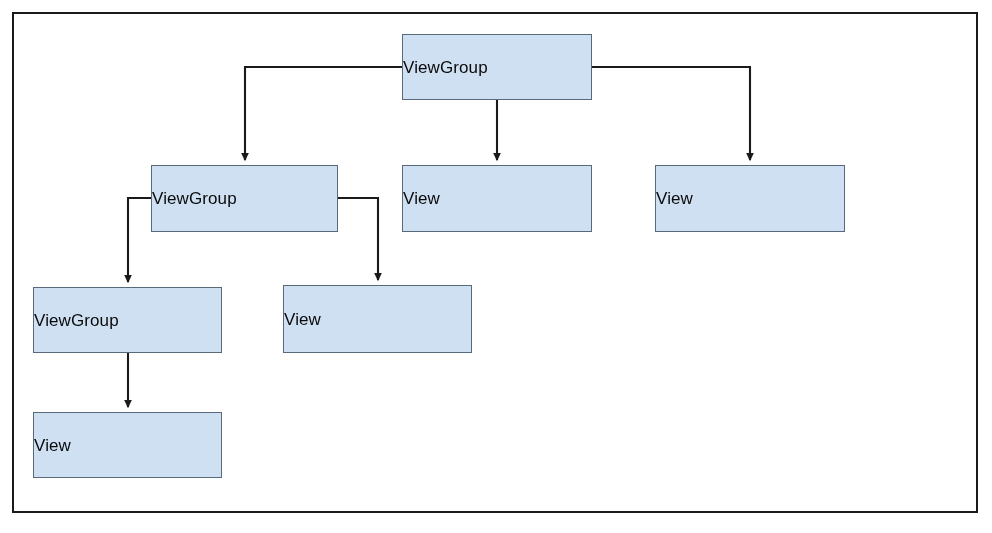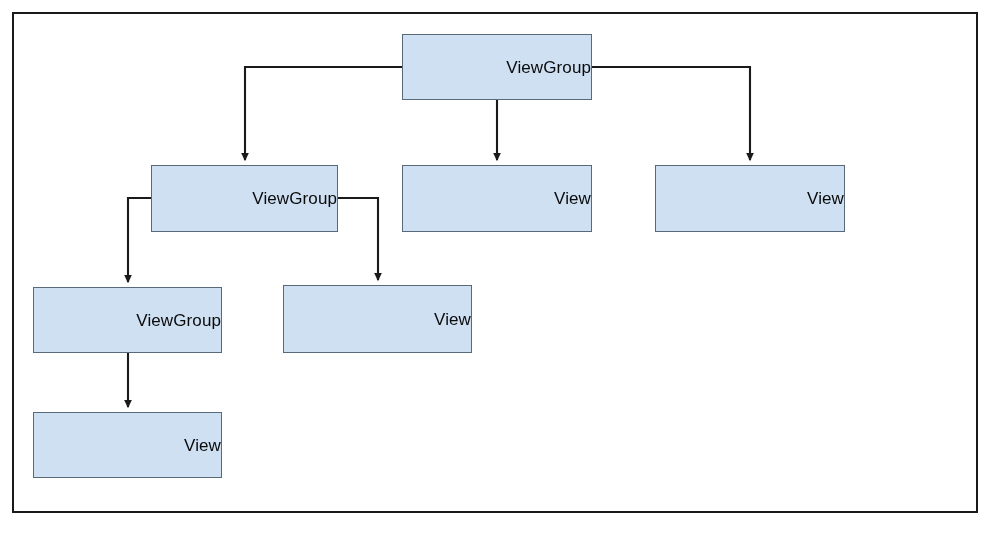--- a/index.html
+++ b/index.html
@@ -38,21 +38,21 @@
     height: 533px;
     pointer-events: none;
   }
   .node {
     position: absolute;
     box-sizing: border-box;
     background: #cfe0f3;
     border: 1.6px solid #586a7a;
     display: flex;
     align-items: center;
-    justify-content: flex-end;
+    justify-content: flex-start;
     color: #0a0a0a;
     font-size: 17px;
     font-family: "Liberation Sans", sans-serif;
     letter-spacing: 0.1px;
     line-height: 1;
     user-select: none;
   }
   .node-label {
     display: block;
     text-align: center;

